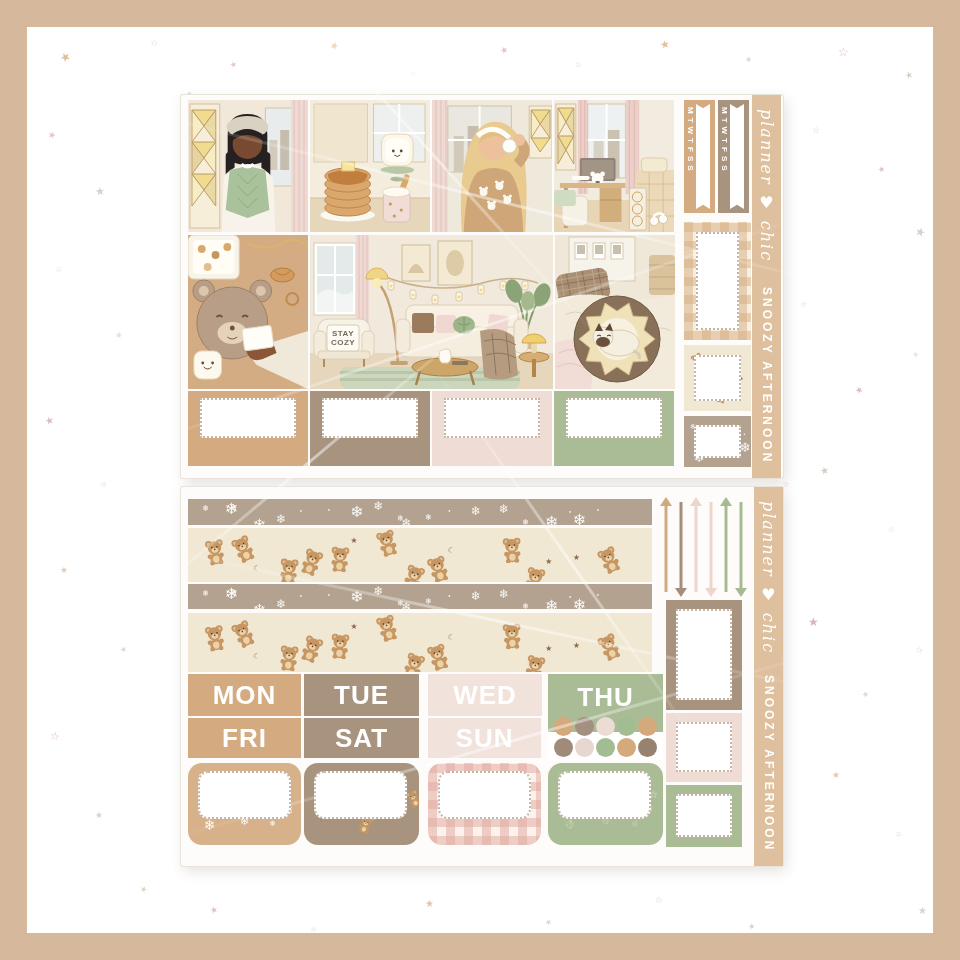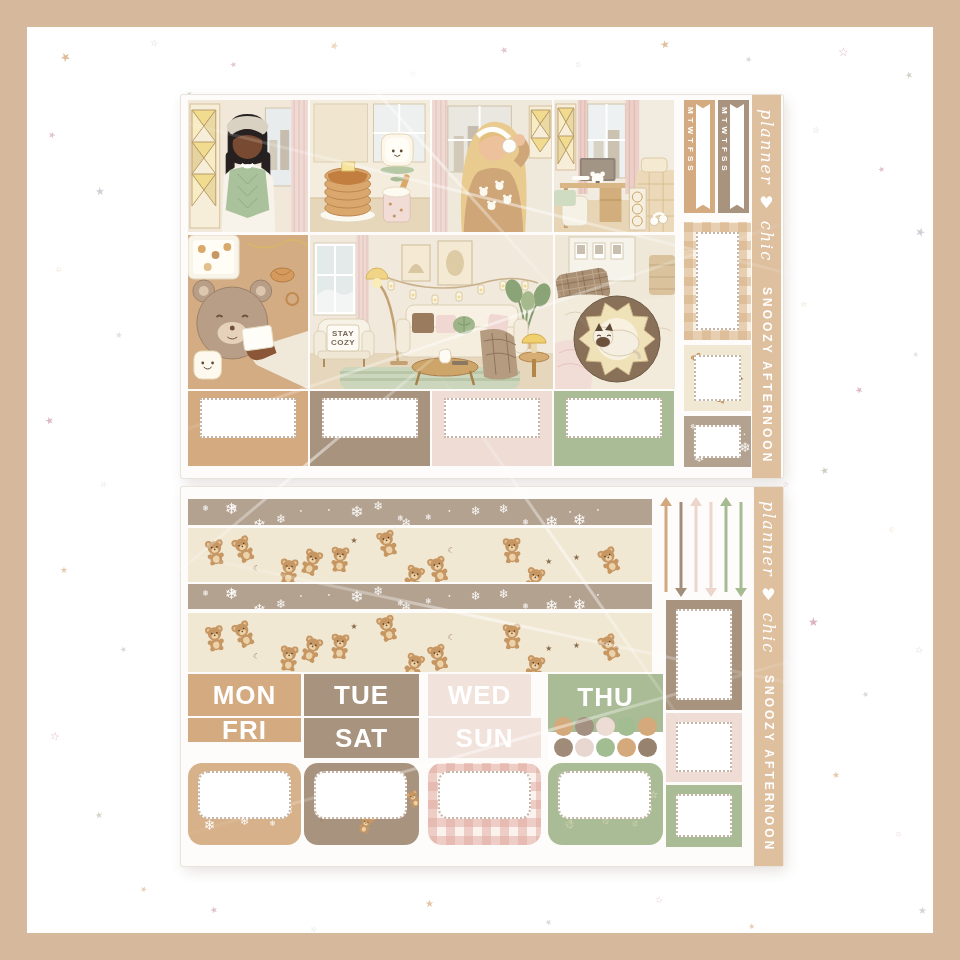--- a/index.html
+++ b/index.html
@@ -579,23 +579,23 @@
           </svg>
           <span class="scat" style="left: 77%; top: 53%; color: rgb(138, 109, 78); font-size: 7.8px; font-family: &quot;DejaVu Sans&quot;, sans-serif;">★</span>
           <svg class="scat" viewBox="0 0 24 26" style="left:24%;top:36%;width:26px;height:28.080000000000002px;transform:rotate(20deg);">
             <use href="#bearsym"></use>
           </svg>
         </div>
       </div>
     <div id="s2-headers">
         <div class="daycell" style="left: 7px; top: 187px; width: 113px; height: 42px; background: rgb(212, 170, 128);">MON</div>
         <div class="daycell" style="left: 123px; top: 187px; width: 115px; height: 42px; background: rgb(168, 147, 127);">TUE</div>
-        <div class="daycell" style="left: 247px; top: 187px; width: 103px; height: 42px; background: rgb(242, 226, 220);">WED</div>
+        <div class="daycell" style="left: 247px; top: 187px; width: 114px; height: 42px; background: rgb(242, 226, 220);">WED</div>
         <div class="daycell" style="left: 367px; top: 187px; width: 115px; height: 46px; background: rgb(169, 188, 149);">THU</div>
-        <div class="daycell" style="left: 7px; top: 231px; width: 113px; height: 24px; background: rgb(212, 170, 128);">FRI</div>
+        <div class="daycell" style="left: 7px; top: 231px; width: 113px; height: 40px; background: rgb(212, 170, 128);">FRI</div>
         <div class="daycell" style="left: 123px; top: 231px; width: 115px; height: 40px; background: rgb(168, 147, 127);">SAT</div>
         <div class="daycell" style="left: 247px; top: 231px; width: 113px; height: 40px; background: rgb(242, 226, 220);">SUN</div>
       </div>
     <div id="s2-dots">
         <div class="dots" style="left: 367px; top: 227px; width: 115px; height: 46px; background: linear-gradient(rgb(169, 188, 149) 0px, rgb(169, 188, 149) 40%, rgb(255, 255, 255) 40%);">
           <span class="dot" style="background: rgb(212, 169, 124);"></span>
           <span class="dot" style="background: rgb(163, 144, 128);"></span>
           <span class="dot" style="background: rgb(236, 220, 212);"></span>
           <span class="dot" style="background: rgb(163, 189, 146);"></span>
           <span class="dot" style="background: rgb(212, 169, 124);"></span>

